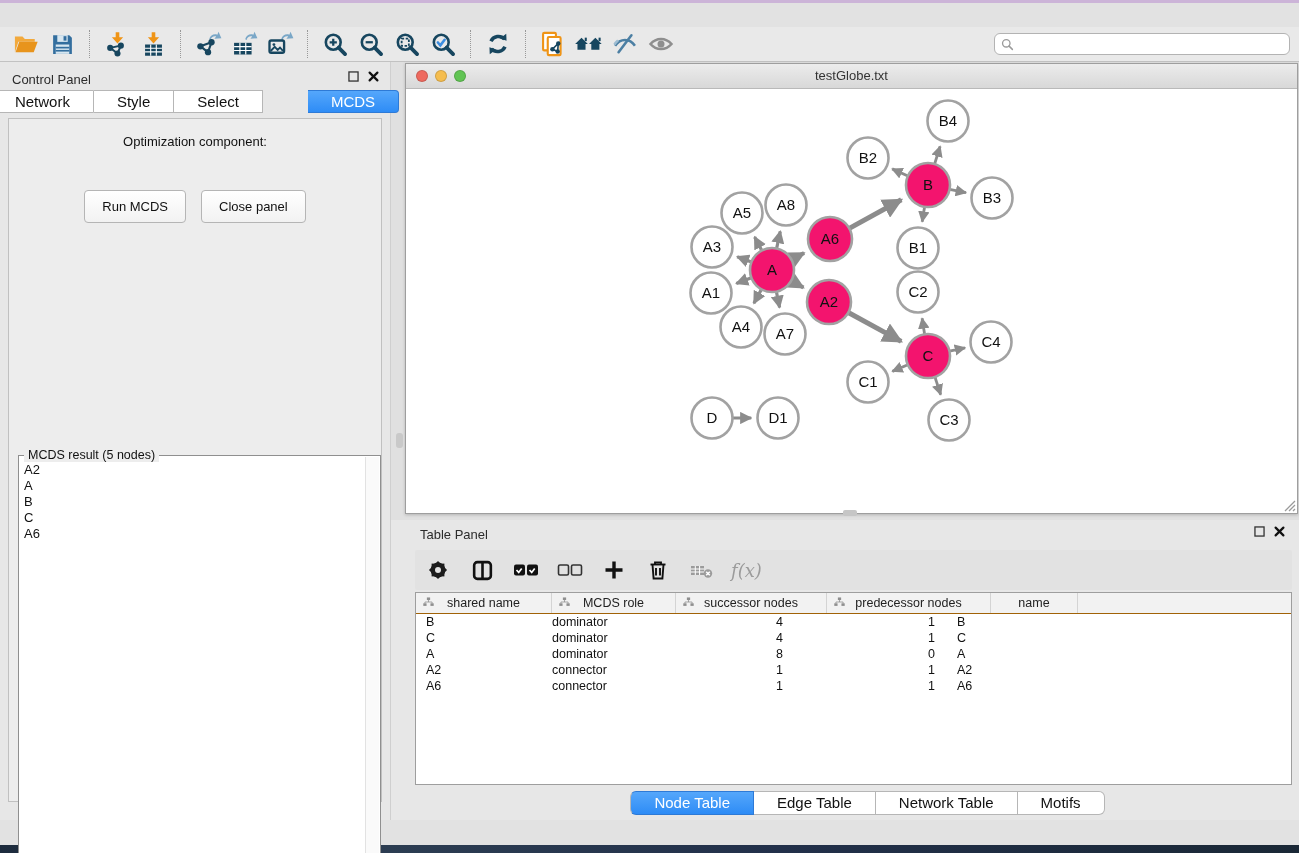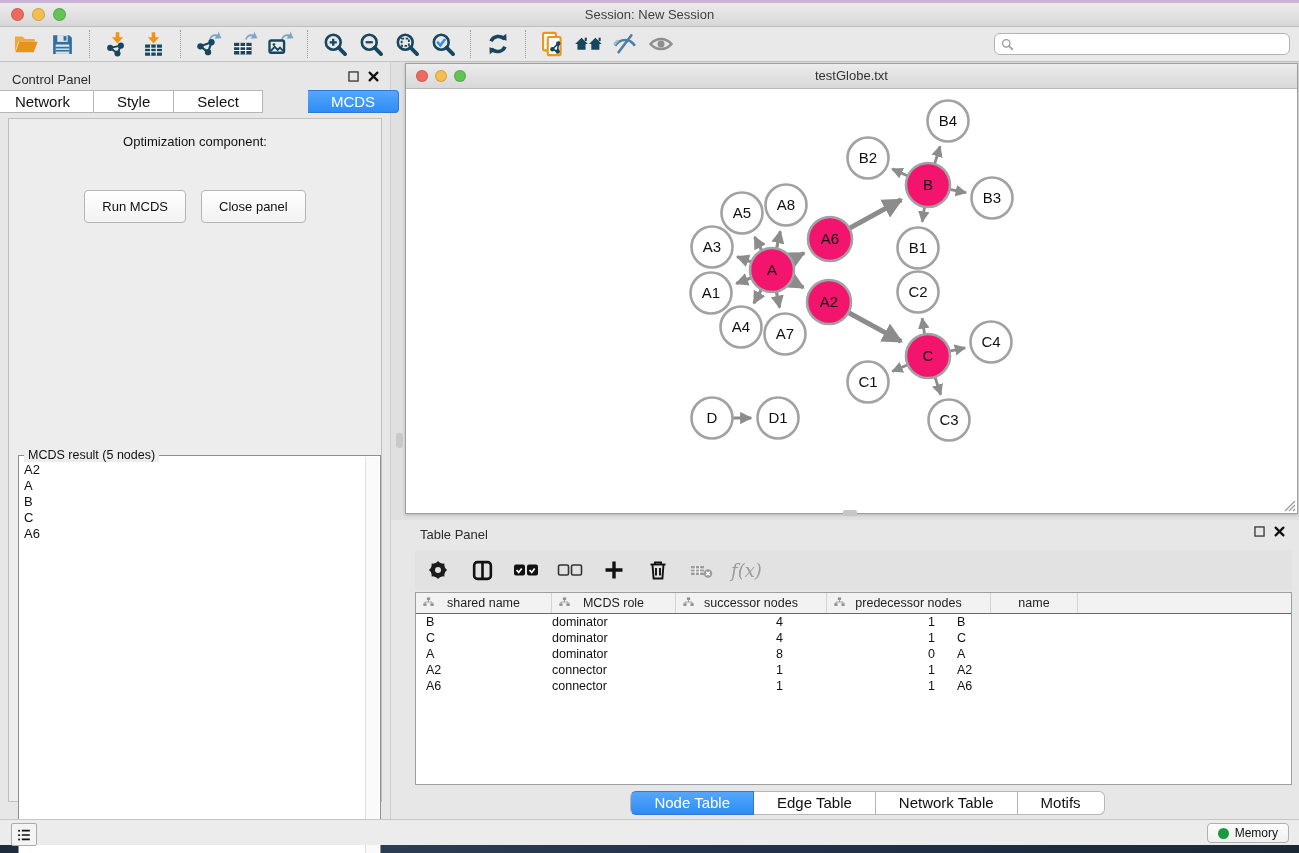--- a/index.html
+++ b/index.html
@@ -99,28 +99,20 @@
   .mem-dot{width:11px;height:11px;border-radius:50%;background:#199a3c;}
 </style>
 </head>
 <body>
 
 <div class="strip-top"></div>
 <div class="strip-bottom"></div>
 
 <div class="window">
 
-  <div class="titlebar">
-    <div class="lights">
-      <span class="light red"></span>
-      <span class="light yellow"></span>
-      <span class="light green"></span>
-    </div>
-    <span class="title-text">Session: New Session</span>
-  </div>
 
   <div class="toolbar">
     <div id="tb-icons" style="display:flex;align-items:center;">
         <button class="tb-btn">
           <svg width="28" height="28" viewBox="0 0 24 24">
             <path d="M2.5 19 L2.5 5.5 h6.5 l2 2.3 h8.5 v2.2 h-14 Z" fill="#f2a93c"></path>
             <path d="M3 19 L6.2 10 H22 L18.6 19 Z" fill="#e8941c"></path>
           </svg>
         </button>
         <button class="tb-btn">
@@ -592,27 +584,13 @@
       </div>
       <div class="tp-tabs" id="tp-tabs">
           <div class="seg-tab active">Node Table</div>
           <div class="seg-tab">Edge Table</div>
           <div class="seg-tab">Network Table</div>
           <div class="seg-tab">Motifs</div>
         </div>
     </div>
   </div>
 
-  <div class="statusbar">
-    <button class="list-btn">
-      <svg width="16" height="16" viewBox="0 0 22 22">
-        <path d="M8 5 H19 M8 11 H19 M8 17 H19" stroke="#111" stroke-width="2.4"></path>
-        <rect x="3" y="4" width="2.4" height="2.4" fill="#111"></rect>
-          <rect x="3" y="10" width="2.4" height="2.4" fill="#111"></rect>
-          <rect x="3" y="16" width="2.4" height="2.4" fill="#111"></rect>
-      </svg>
-    </button>
-    <button class="memory-btn">
-      <span class="mem-dot"></span>
-      <span>Memory</span>
-    </button>
-  </div>
 </div>
 
 </body></html>

